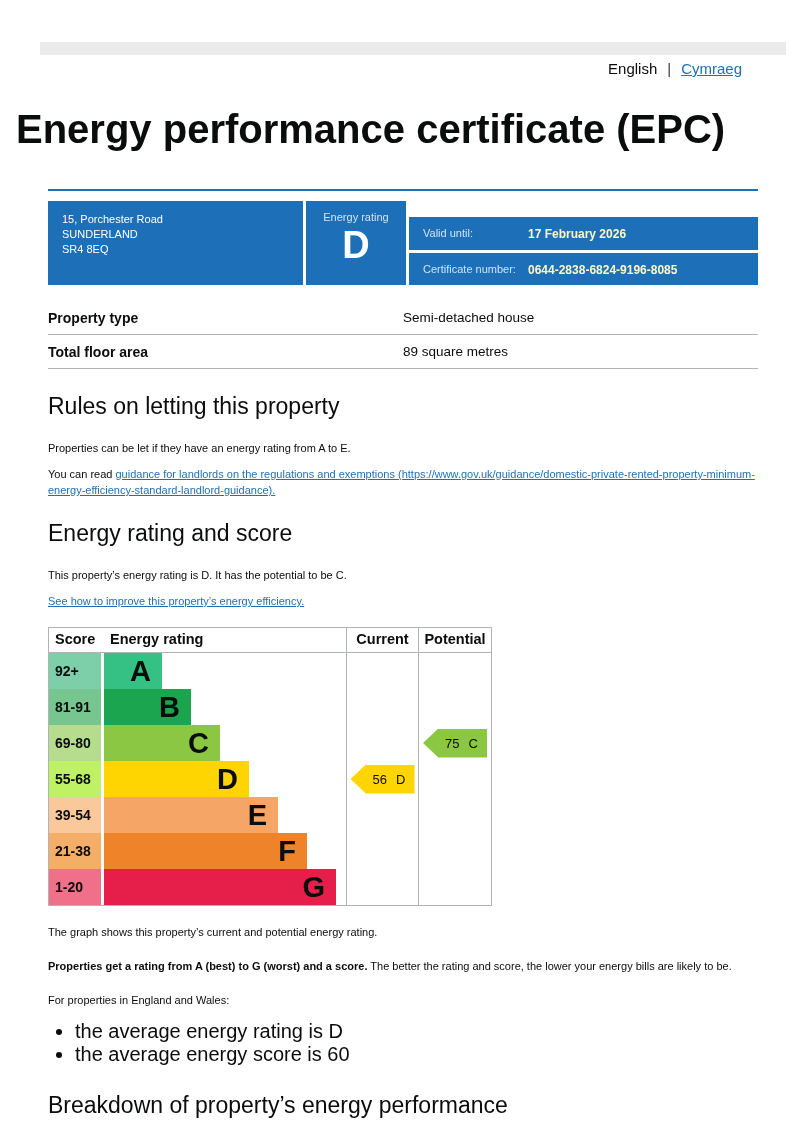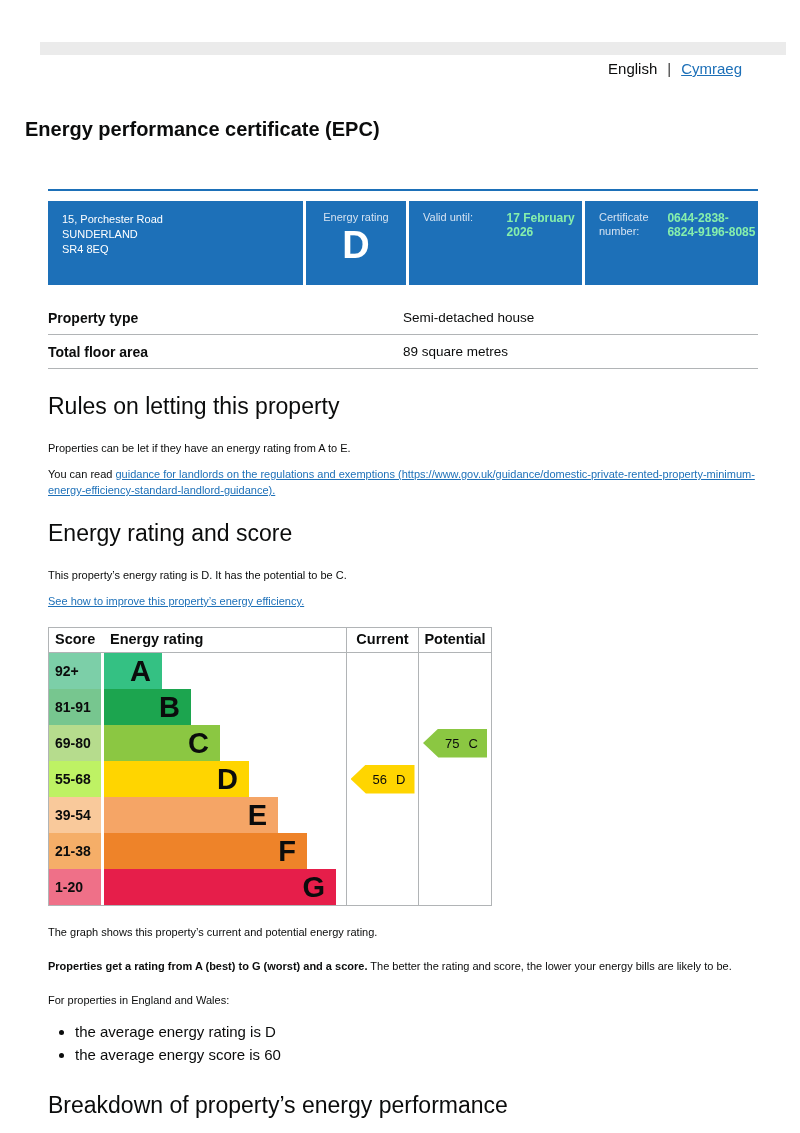--- a/index.html
+++ b/index.html
@@ -7,35 +7,35 @@
               font-family:"Liberation Sans", sans-serif; color:#0b0c0c; }
 
   .top-strip { margin:42px 0 0 40px; width:746px; height:13px; background:#ebebeb; }
 
   .lang-bar { margin:5px 0 0 40px; width:702px; text-align:right; font-size:15px; }
   .lang-bar .sep { margin:0 10px; color:#3c3c3c; }
   .lang-link { color:#1d70b8; text-decoration:underline; cursor:pointer; }
 
   .content { margin-left:48px; width:710px; }
 
-  h1.page-title { margin:34px 0 0 25px; font-size:20px; line-height:36px; font-weight:bold; }
+  h1.page-title { margin:34px 0 0 16px; font-size:40px; line-height:36px; font-weight:bold; }
 
   .blue-rule { margin-top:42px; height:2px; background:#1d70b8; }
 
   .summary-box { margin-top:10px; height:84px; display:grid;
                  grid-template-columns:255px 100px 1fr; gap:3px; }
   .summary-box .cell { background:#1d70b8; color:#ffffff; }
   .addr-cell { padding:11px 0 0 14px; font-size:11px; line-height:15px; color:#d4e2f1; }
   .rating-cell { text-align:center; padding-top:10px; }
   .rating-cell .rating-label { font-size:11px; color:#d4e2f1; }
   .rating-cell .rating-big { font-size:38px; font-weight:bold; line-height:44px; }
-  .right-col { display:flex; flex-direction:row; gap:3px; background:transparent; }
+  .right-col { display:flex; flex-direction:column; gap:3px; background:transparent;margin-top:16px; }
   .right-col .sub-cell { background:#1d70b8; flex:1; display:flex; padding:9px 0 0 14px; }
   .sub-cell .lbl { width:93px; font-size:11px; line-height:14px; color:#d4e2f1; }
-  .sub-cell .val { font-size:12px; font-weight:bold; color:#86efac; padding-left:12px; padding-top:1px; }
+  .sub-cell .val { font-size:12px; font-weight:bold; color:#fef9c3; padding-left:12px; padding-top:1px; }
 
   .prop-table { margin-top:16px; }
   .prop-row { display:grid; grid-template-columns:355px 355px; padding:9px 0 8px 0;
               border-bottom:1px solid #b1b4b6; }
   .prop-row .p-label { font-size:14px; font-weight:bold; }
   .prop-row .p-value { font-size:13.5px; }
 
   h2.section-h { margin-top:24px; font-size:23px; line-height:27px; font-weight:normal; }
   h2.energy-h { margin-top:22px; }
   h2.breakdown-h { margin-top:26px; }
@@ -74,21 +74,21 @@
 
   .w-a{width:58px;} .w-b{width:87px;} .w-c{width:116px;} .w-d{width:145px;}
   .w-e{width:174px;} .w-f{width:203px;} .w-g{width:232px;}
 
   .arrow { height:29px; width:64px; display:flex; align-items:center; justify-content:center;
            gap:9px; font-size:13px; font-weight:normal; padding-left:13px;
            clip-path:polygon(0% 50%, 24% 0%, 100% 0%, 100% 100%, 24% 100%); }
   .arrow-current { background:#ffd500; }
   .arrow-potential { background:#8bc742; }
 
-  ul.avg-list { margin:12px 0 12px 27px; font-size:15px; line-height:23px; }
+  ul.avg-list { margin:12px 0 12px 27px; font-size:20px; line-height:23px; }
 </style>
 </head>
 <body>
 
 <div class="top-strip"></div>
 
 <div class="lang-bar">
   <span>English</span><span class="sep">|</span><a class="lang-link">Cymraeg</a>
 </div>
 

